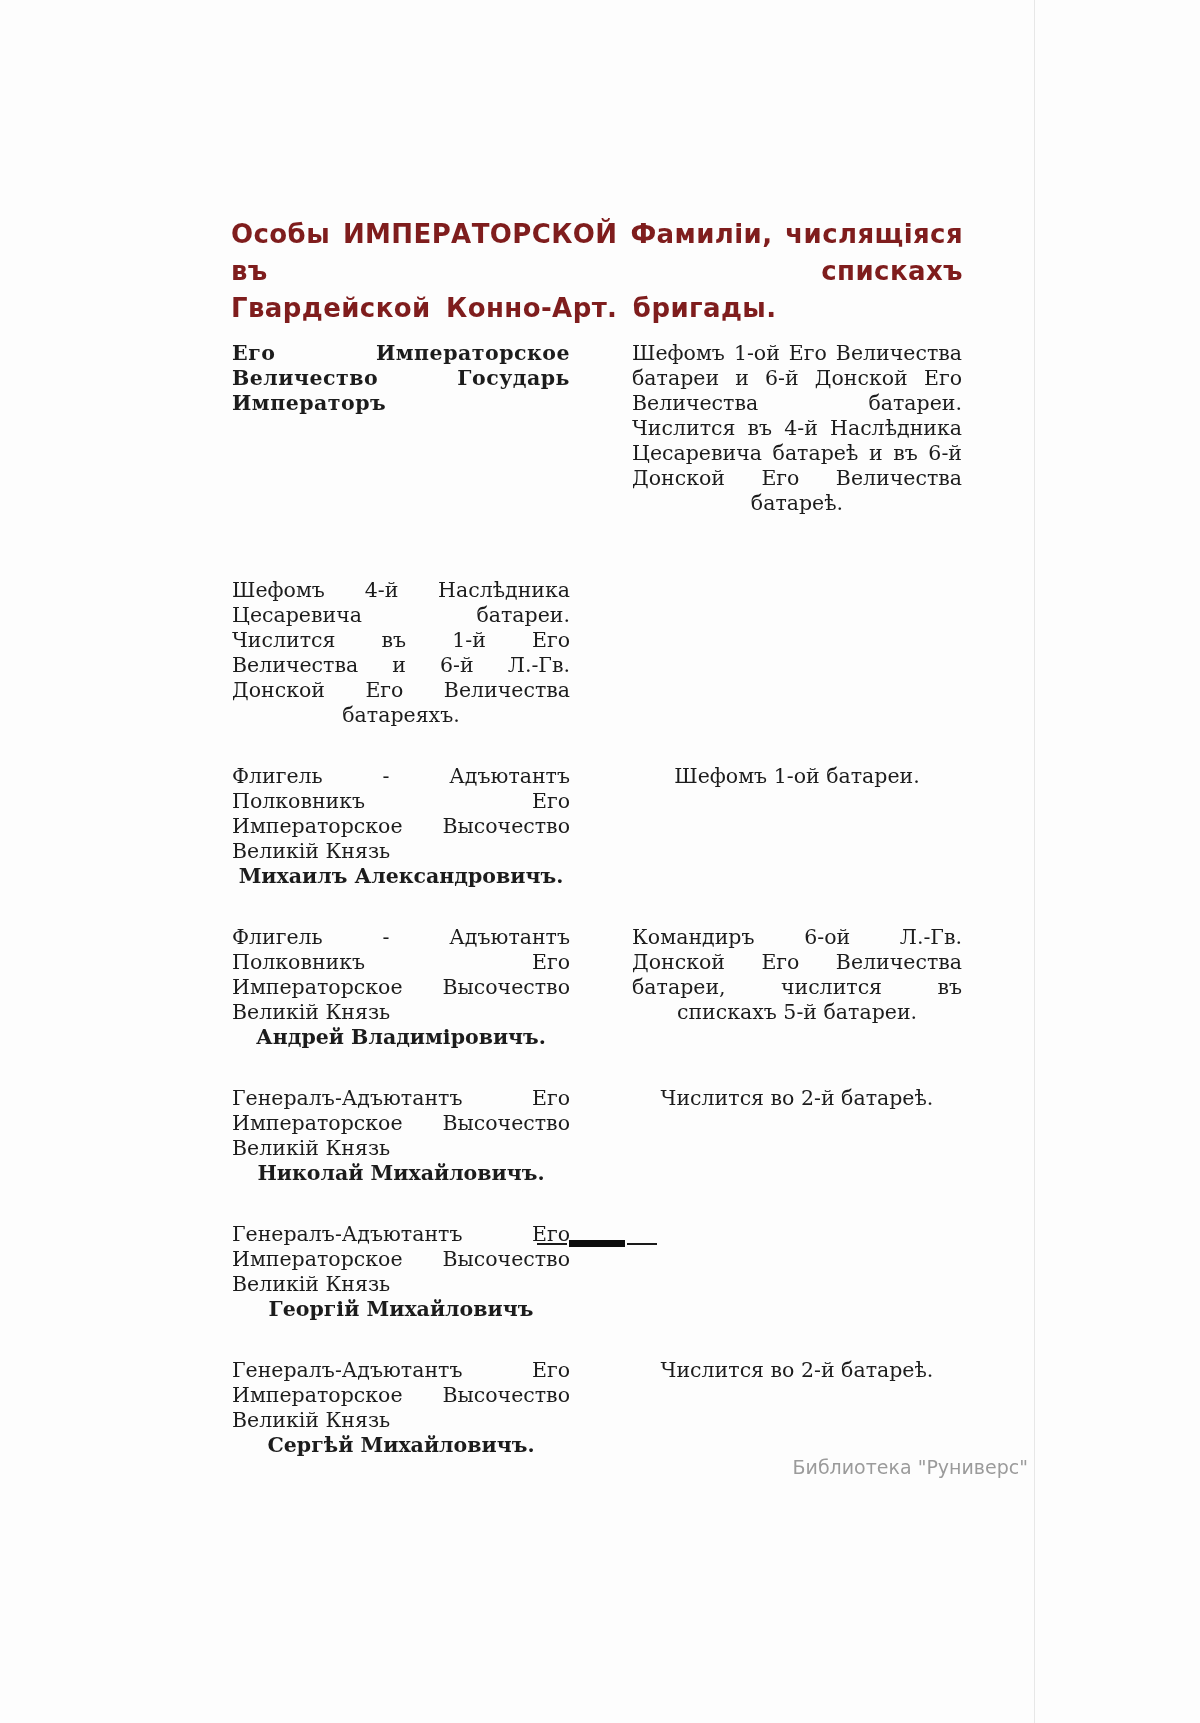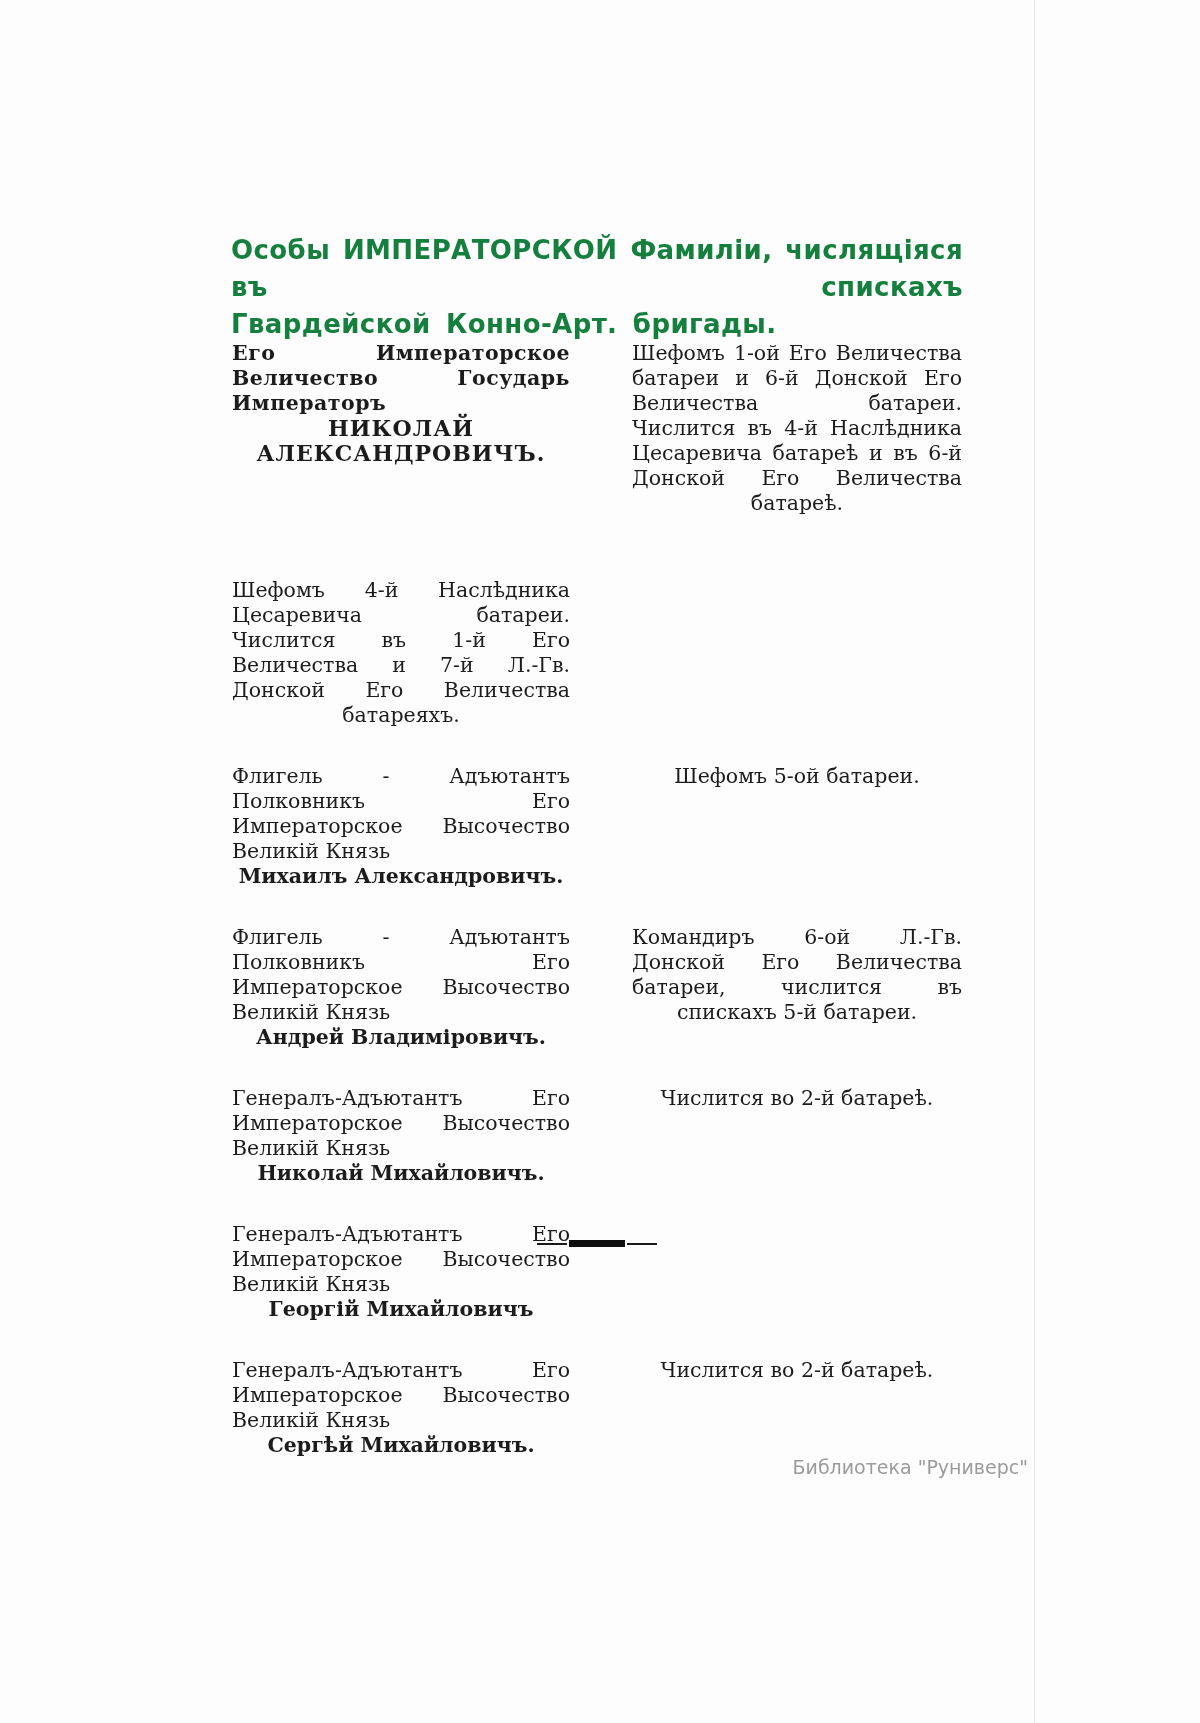--- a/index.html
+++ b/index.html
@@ -23,27 +23,27 @@
     top: 0;
     width: 1px;
     height: 100%;
     background: #e7e7e7;
   }
 
   
   .doc-title {
     position: absolute;
     left: 231px;
-    top: 232px;
+    top: 216px;
     width: 732px;
     font-family: "DejaVu Sans", "Liberation Sans", sans-serif;
     font-weight: bold;
     font-size: 26px;
     line-height: 37px;
-    color: #15803d;
+    color: #7f1d1d;
     letter-spacing: 0.4px;
   }
   .title-line1 {
     text-align: justify;
     text-align-last: justify;
   }
   .title-line2 {
     text-align: left;
     word-spacing: 6px;
   }
@@ -137,40 +137,39 @@
 
   <header class="doc-title">
     <div class="title-line1">Особы ИМПЕРАТОРСКОЙ Фамиліи, числящіяся въ спискахъ</div>
     <div class="title-line2">Гвардейской Конно-Арт. бригады.</div>
   </header>
 
   <main class="entries">
   <section class="entry">
     <div class="entry-left">
       <p class="left-header emphasis">Его Императорское Величество Государь Императоръ</p>
-      <p class="left-name">НИКОЛАЙ АЛЕКСАНДРОВИЧЪ.</p>
     </div>
     <div class="entry-right">
       <p class="right-text">Шефомъ 1-ой Его Величества батареи и 6-й Донской Его Величества батареи. Числится въ 4-й Наслѣдника Цесаревича батареѣ и въ 6-й Донской Его Величества батареѣ.</p>
     </div>
   </section>
 
   <section class="entry">
     <div class="entry-right">
-      <p class="right-text">Шефомъ 4-й Наслѣдника Цесаревича батареи. Числится въ 1-й Его Величества и 7-й Л.-Гв. Донской Его Величества батареяхъ.</p>
+      <p class="right-text">Шефомъ 4-й Наслѣдника Цесаревича батареи. Числится въ 1-й Его Величества и 6-й Л.-Гв. Донской Его Величества батареяхъ.</p>
     </div>
   </section>
 
   <section class="entry">
     <div class="entry-left">
       <p class="left-header">Флигель - Адъютантъ Полковникъ Его Императорское Высочество Великій Князь</p>
       <p class="left-name">Михаилъ Александровичъ.</p>
     </div>
     <div class="entry-right">
-      <p class="right-text">Шефомъ 5-ой батареи.</p>
+      <p class="right-text">Шефомъ 1-ой батареи.</p>
     </div>
   </section>
 
   <section class="entry">
     <div class="entry-left">
       <p class="left-header">Флигель - Адъютантъ Полковникъ Его Императорское Высочество Великій Князь</p>
       <p class="left-name">Андрей Владиміровичъ.</p>
     </div>
     <div class="entry-right">
       <p class="right-text">Командиръ 6-ой Л.-Гв. Донской Его Величества батареи, числится въ спискахъ 5-й батареи.</p>

